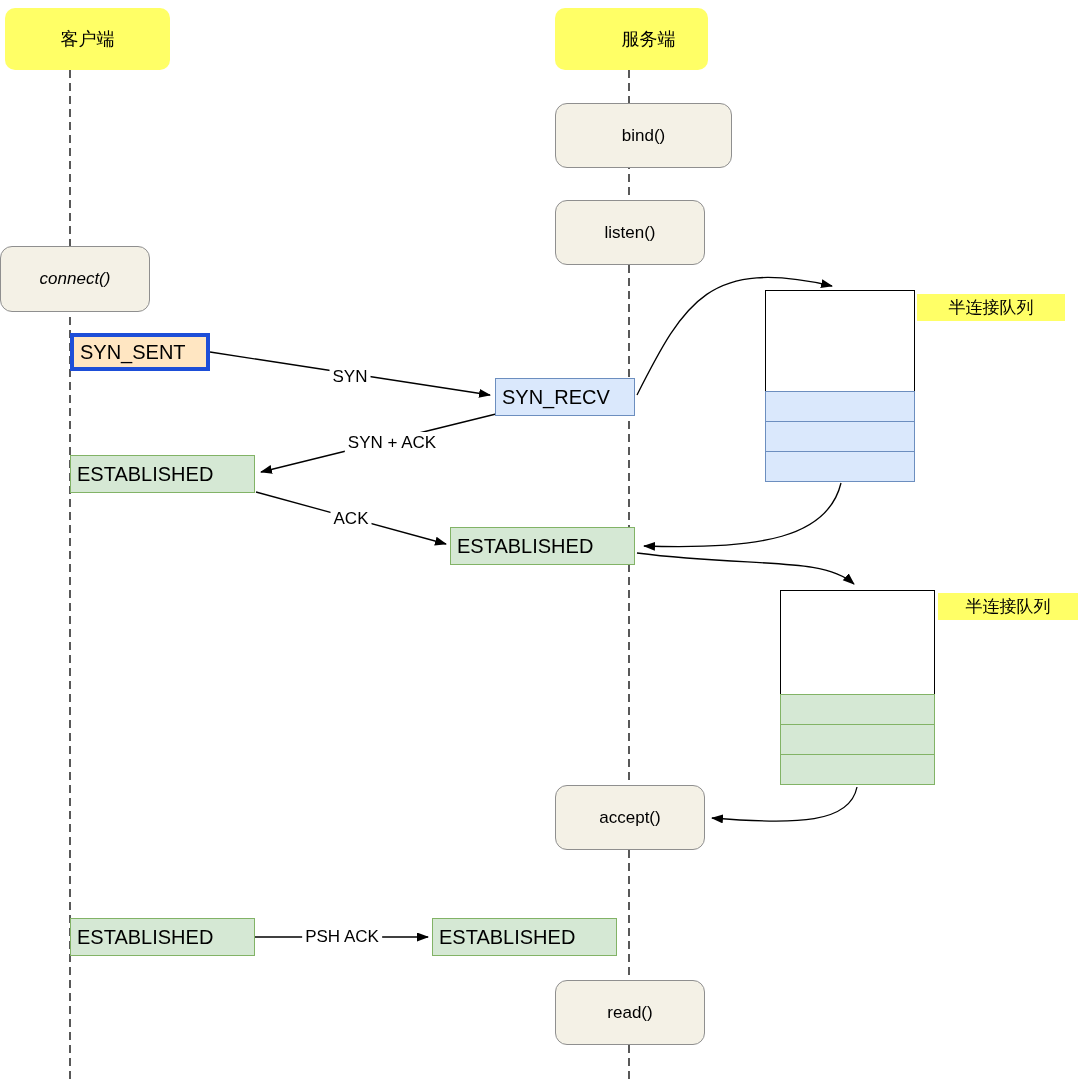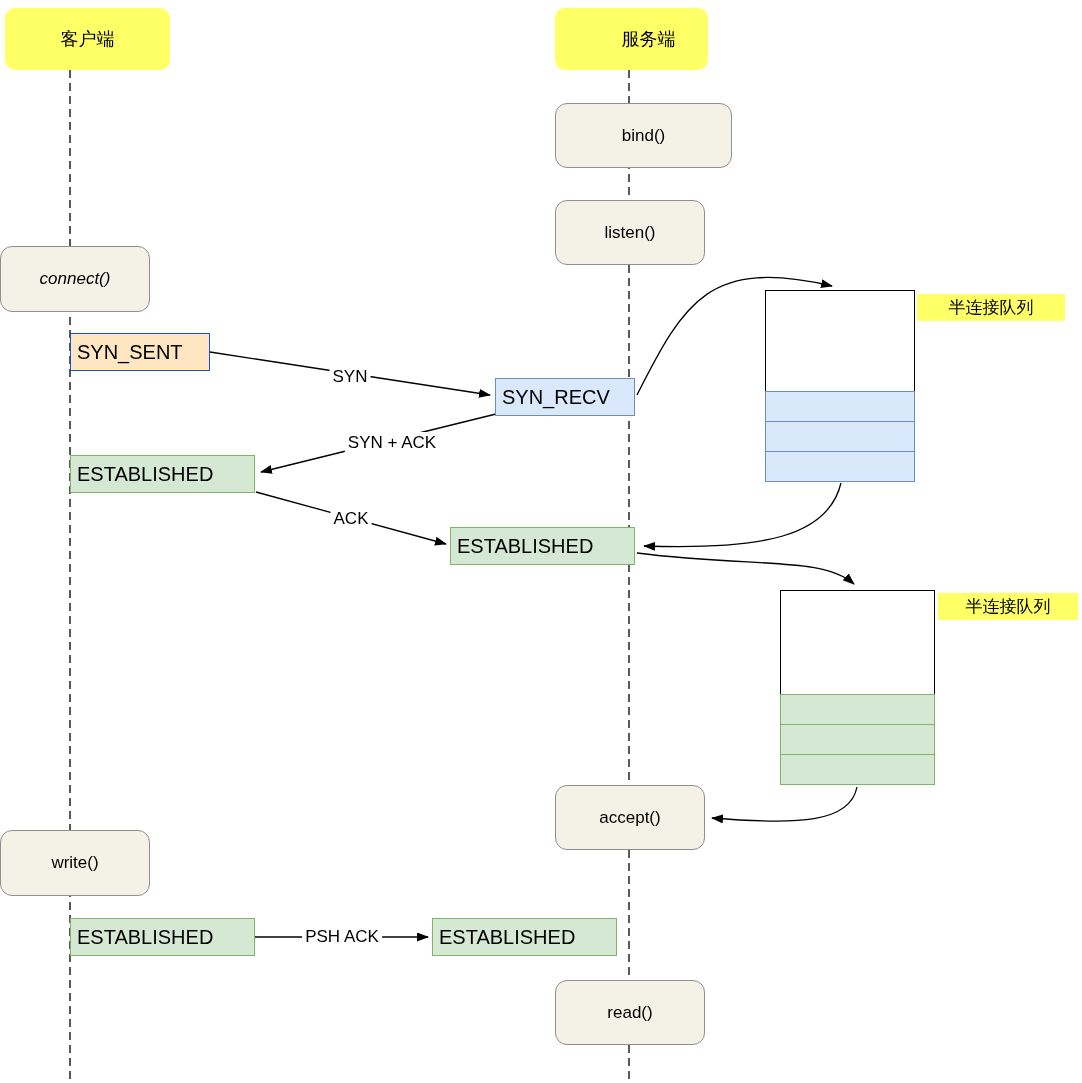--- a/index.html
+++ b/index.html
@@ -35,21 +35,21 @@
     font-size: 17px;
     z-index: 2;
   }
   .state {
     position: absolute;
     display: flex; align-items: center; justify-content: flex-start;
     padding-left: 6px;
     font-size: 20px;
     z-index: 2;
   }
-  .state.orange { background: #ffe6c2; border: 1px solid #1d4ed8; }
+  .state.orange { background: #ffe6c2; border: 4px solid #1d4ed8; }
   .state.blue   { background: #dae8fc; border: 1px solid #6c8ebf; }
   .state.green  { background: #d5e8d4; border: 1px solid #82b366; }
   .queue {
     position: absolute;
     background: #ffffff;
     border: 1px solid #000000;
     z-index: 2;
   }
   .qrow {
     position: absolute;
@@ -104,21 +104,20 @@
     <path d="M857 787 C850 823 798 825 712 818" stroke="#000" stroke-width="1.3" fill="none" marker-end="url(#arrow)"></path>
   </svg>
 
   <div class="hdr" style="left:5px; top:8px; width:165px; height:62px;">客户端</div>
   <div class="hdr" style="left:555px; top:8px; width:153px; height:62px;padding-left:34px;">服务端</div>
 
   <div class="call" style="left:555px; top:103px; width:177px; height:65px;">bind()</div>
   <div class="call" style="left:555px; top:200px; width:150px; height:65px;">listen()</div>
   <div class="call" style="left:0px; top:246px; width:150px; height:66px;font-style:italic;">connect()</div>
   <div class="call" style="left:555px; top:785px; width:150px; height:65px;">accept()</div>
-  <div class="call" style="left:0px; top:830px; width:150px; height:66px;">write()</div>
   <div class="call" style="left:555px; top:980px; width:150px; height:65px;">read()</div>
 
   <div class="state orange" style="left:70px; top:333px; width:140px; height:38px;">SYN_SENT</div>
   <div class="state blue" style="left:495px; top:378px; width:140px; height:38px;">SYN_RECV</div>
   <div class="state green" style="left:70px; top:455px; width:185px; height:38px;">ESTABLISHED</div>
   <div class="state green" style="left:450px; top:527px; width:185px; height:38px;">ESTABLISHED</div>
   <div class="state green" style="left:70px; top:918px; width:185px; height:38px;">ESTABLISHED</div>
   <div class="state green" style="left:432px; top:918px; width:185px; height:38px;">ESTABLISHED</div>
 
   <div class="queue" style="left:765px; top:290px; width:150px; height:192px;">

